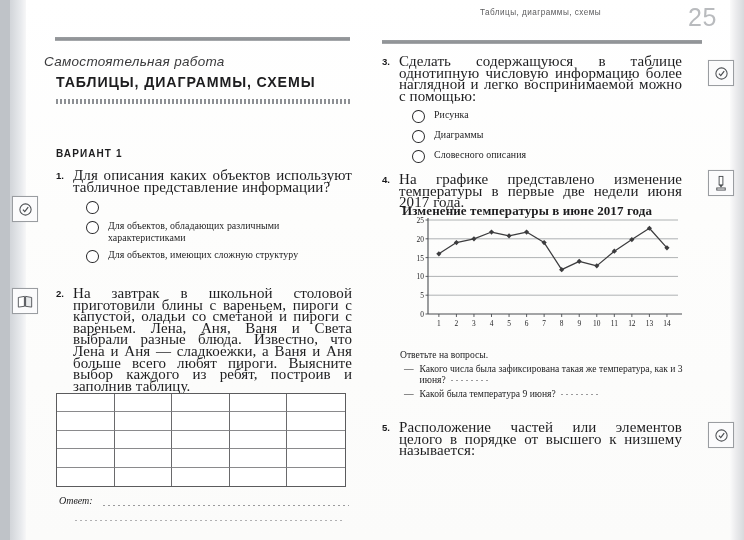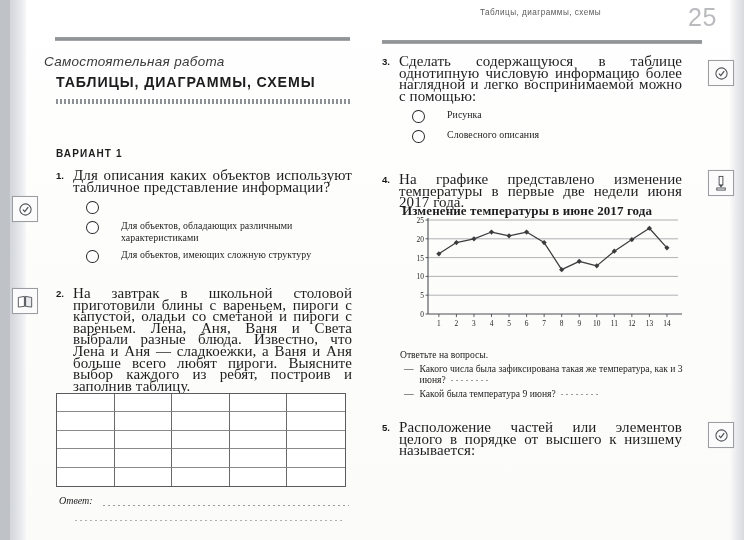--- a/index.html
+++ b/index.html
@@ -88,21 +88,21 @@
   }
   .q-text{
     margin-left:17px;
     font-size:15px;line-height:11.6px;
     text-align:justify;text-justify:inter-word;
     color:#1d1d1f;
     letter-spacing:.08px;
   }
   .opts{margin-left:30px;margin-top:7px;}
   .opt{
-    display:flex;align-items:flex-start;gap:22px;
+    display:flex;align-items:flex-start;gap:9px;
     margin-bottom:6px;
   }
   .bubble{
     flex:0 0 auto;width:11px;height:11.5px;border:1.3px solid #2a2a2c;
     border-radius:50%;margin-top:.5px;background:#fff;
   }
   .opt-label{
     font-size:9.9px;line-height:11.4px;color:#1d1d1f;letter-spacing:.06px;
   }
 
@@ -264,20 +264,24 @@
     <div class="dotted-line2"></div>
   </div>
 
   <div class="q" style="left:382px;top:56px;width:300px;">
     <span class="q-num">3.</span>
     <div class="q-text">Сделать содержащуюся в таблице однотипную числовую информацию более наглядной и легко воспринимаемой можно с помощью:</div>
     <div class="opts">
       <div class="opt">
         <span class="bubble"></span>
         <span class="opt-label">Рисунка</span>
+      </div>
+      <div class="opt">
+        <span class="bubble"></span>
+        <span class="opt-label">Диаграммы</span>
       </div>
       <div class="opt">
         <span class="bubble"></span>
         <span class="opt-label">Словесного описания</span>
       </div>
     </div>
   </div>
 
   <div class="q" style="left:382px;top:174px;width:300px;">
     <span class="q-num">4.</span>

